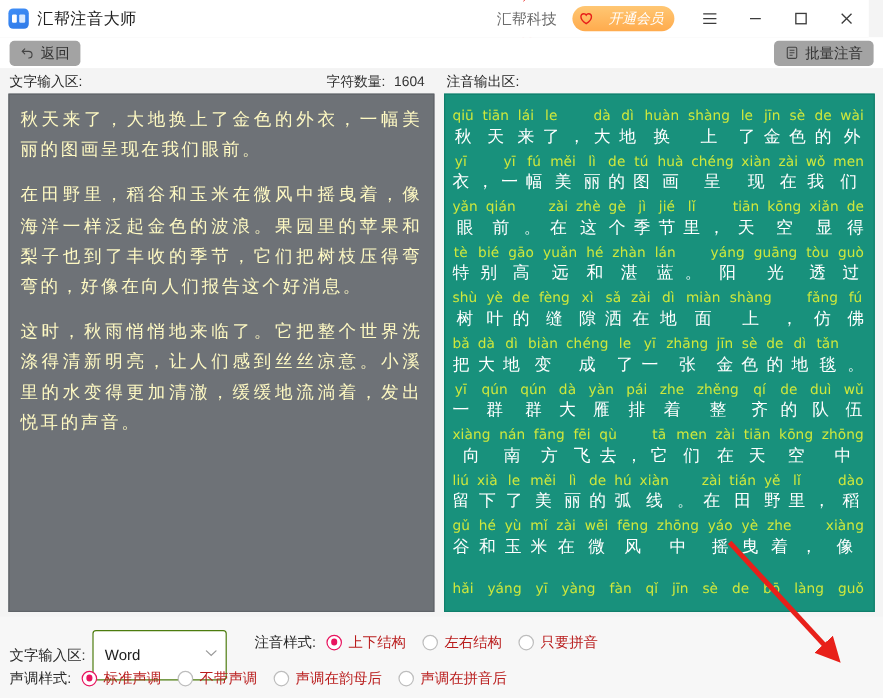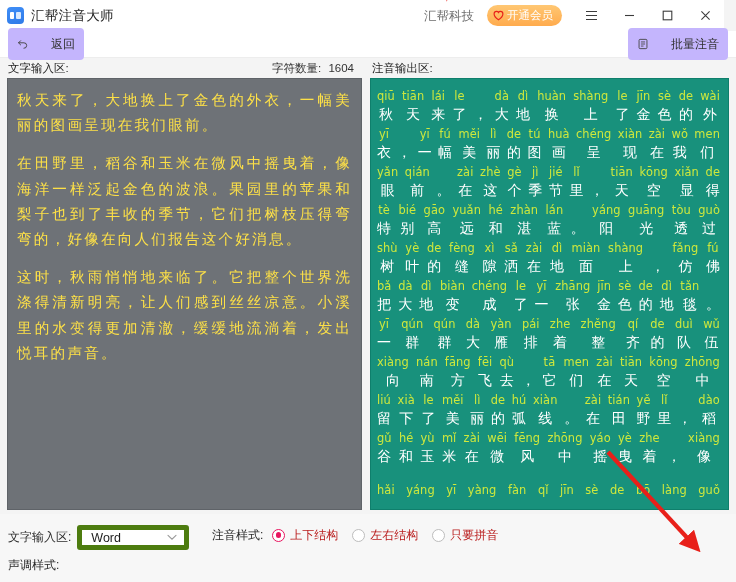--- a/index.html
+++ b/index.html
@@ -92,23 +92,24 @@
     margin-left: 7px;
     padding: 0 9px 0 6px;
     border: none;
     border-radius: 11px;
     background: linear-gradient(180deg, #ffc773 0%, #ffab4d 100%);
     color: #ffffff;
     font-size: 11.5px;
     font-family: inherit;
     display: flex;
     align-items: center;
-    gap: 3px;
+    gap: 13px;
     white-space: nowrap;
     cursor: pointer;
+    font-style: italic;
   }
   .vip-btn .mini-heart { width: 11px; height: 11px; flex: none; }
 
   .win-btns {
     display: flex;
     align-items: center;
     margin-left: 10px;
   }
   .win-btn {
     width: 38px; height: 30px;
@@ -126,27 +127,27 @@
     left: 0; top: 31px;
     width: 736px; height: 27px;
     background: #ffffff;
     border-bottom: 1px solid #ededed;
     display: flex;
     align-items: center;
     padding: 0 8px;
     box-sizing: border-box;
   }
   .tool-btn {
-    height: 32px;
+    height: 21px;
     padding: 0 9px;
     border-radius: 4px;
-    background: #c4b5fd;
+    background: #a3a3a3;
     display: flex;
     align-items: center;
-    gap: 22px;
+    gap: 5px;
     font-size: 12px;
     color: #303030;
     cursor: pointer;
     white-space: nowrap;
   }
   .tool-btn svg { display:block; }
 
   
   .label-row {
     position: absolute;
@@ -159,21 +160,21 @@
   #label-count { left: 272px; color: #333; }
   #label-output { left: 372px; }
 
   .input-area {
     position: absolute;
     left: 7px; top: 78px;
     width: 355px; height: 432px;
     background: #6e7277;
     border: 1px solid #5f6368;
     box-sizing: border-box;
-    color: #fde047;
+    color: #fef9c3;
     font-size: 14.6px;
     line-height: 25.2px;
     letter-spacing: 2.2px;
     padding: 8px 9px 0 9px;
     overflow: hidden;
     font-family: "DejaVu Sans", sans-serif;
   }
   .input-area p {
     margin: 0 0 13px 0;
     text-align: justify;
@@ -231,23 +232,23 @@
     display: flex;
     align-items: center;
     white-space: nowrap;
   }
   .opt-label {
     font-size: 12px;
     color: #2b2b2b;
   }
   .select-box {
     margin-left: 6px;
-    width: 112px; height: 25px;
+    width: 112px; height: 42px;
     background: #ffffff;
-    border: 5px solid #4d7c0f;
+    border: 1px solid #4d7c0f;
     border-radius: 3px;
     display: flex;
     align-items: center;
     justify-content: space-between;
     padding: 0 7px 0 9px;
     box-sizing: border-box;
     font-size: 12.5px;
     color: #1d1d1d;
     cursor: pointer;
   }
@@ -1019,20 +1020,38 @@
           </div>
           <div class="radio">
             <span class="dot"></span>
             <span class="rtext">只要拼音</span>
           </div>
         </div>
     </div>
 
     <div class="opt-row" style="left:8px; top:43px;">
       <span class="opt-label" style="margin-right:9px">声调样式:</span>
+      <div id="tone-style-group" style="display:flex;align-items:center">
+          <div class="radio on">
+            <span class="dot"></span>
+            <span class="rtext">标准声调</span>
+          </div>
+          <div class="radio">
+            <span class="dot"></span>
+            <span class="rtext">不带声调</span>
+          </div>
+          <div class="radio">
+            <span class="dot"></span>
+            <span class="rtext">声调在韵母后</span>
+          </div>
+          <div class="radio">
+            <span class="dot"></span>
+            <span class="rtext">声调在拼音后</span>
+          </div>
+        </div>
     </div>
 
   </div>
 
   <svg class="arrow-overlay" viewBox="0 0 736 582">
     <defs>
       <marker id="arrowhead" markerWidth="5" markerHeight="5" refX="2" refY="2.5" orient="auto">
         <path d="M0,0 L5,2.5 L0,5 Z" fill="#e8201a"></path>
       </marker>
     </defs>

